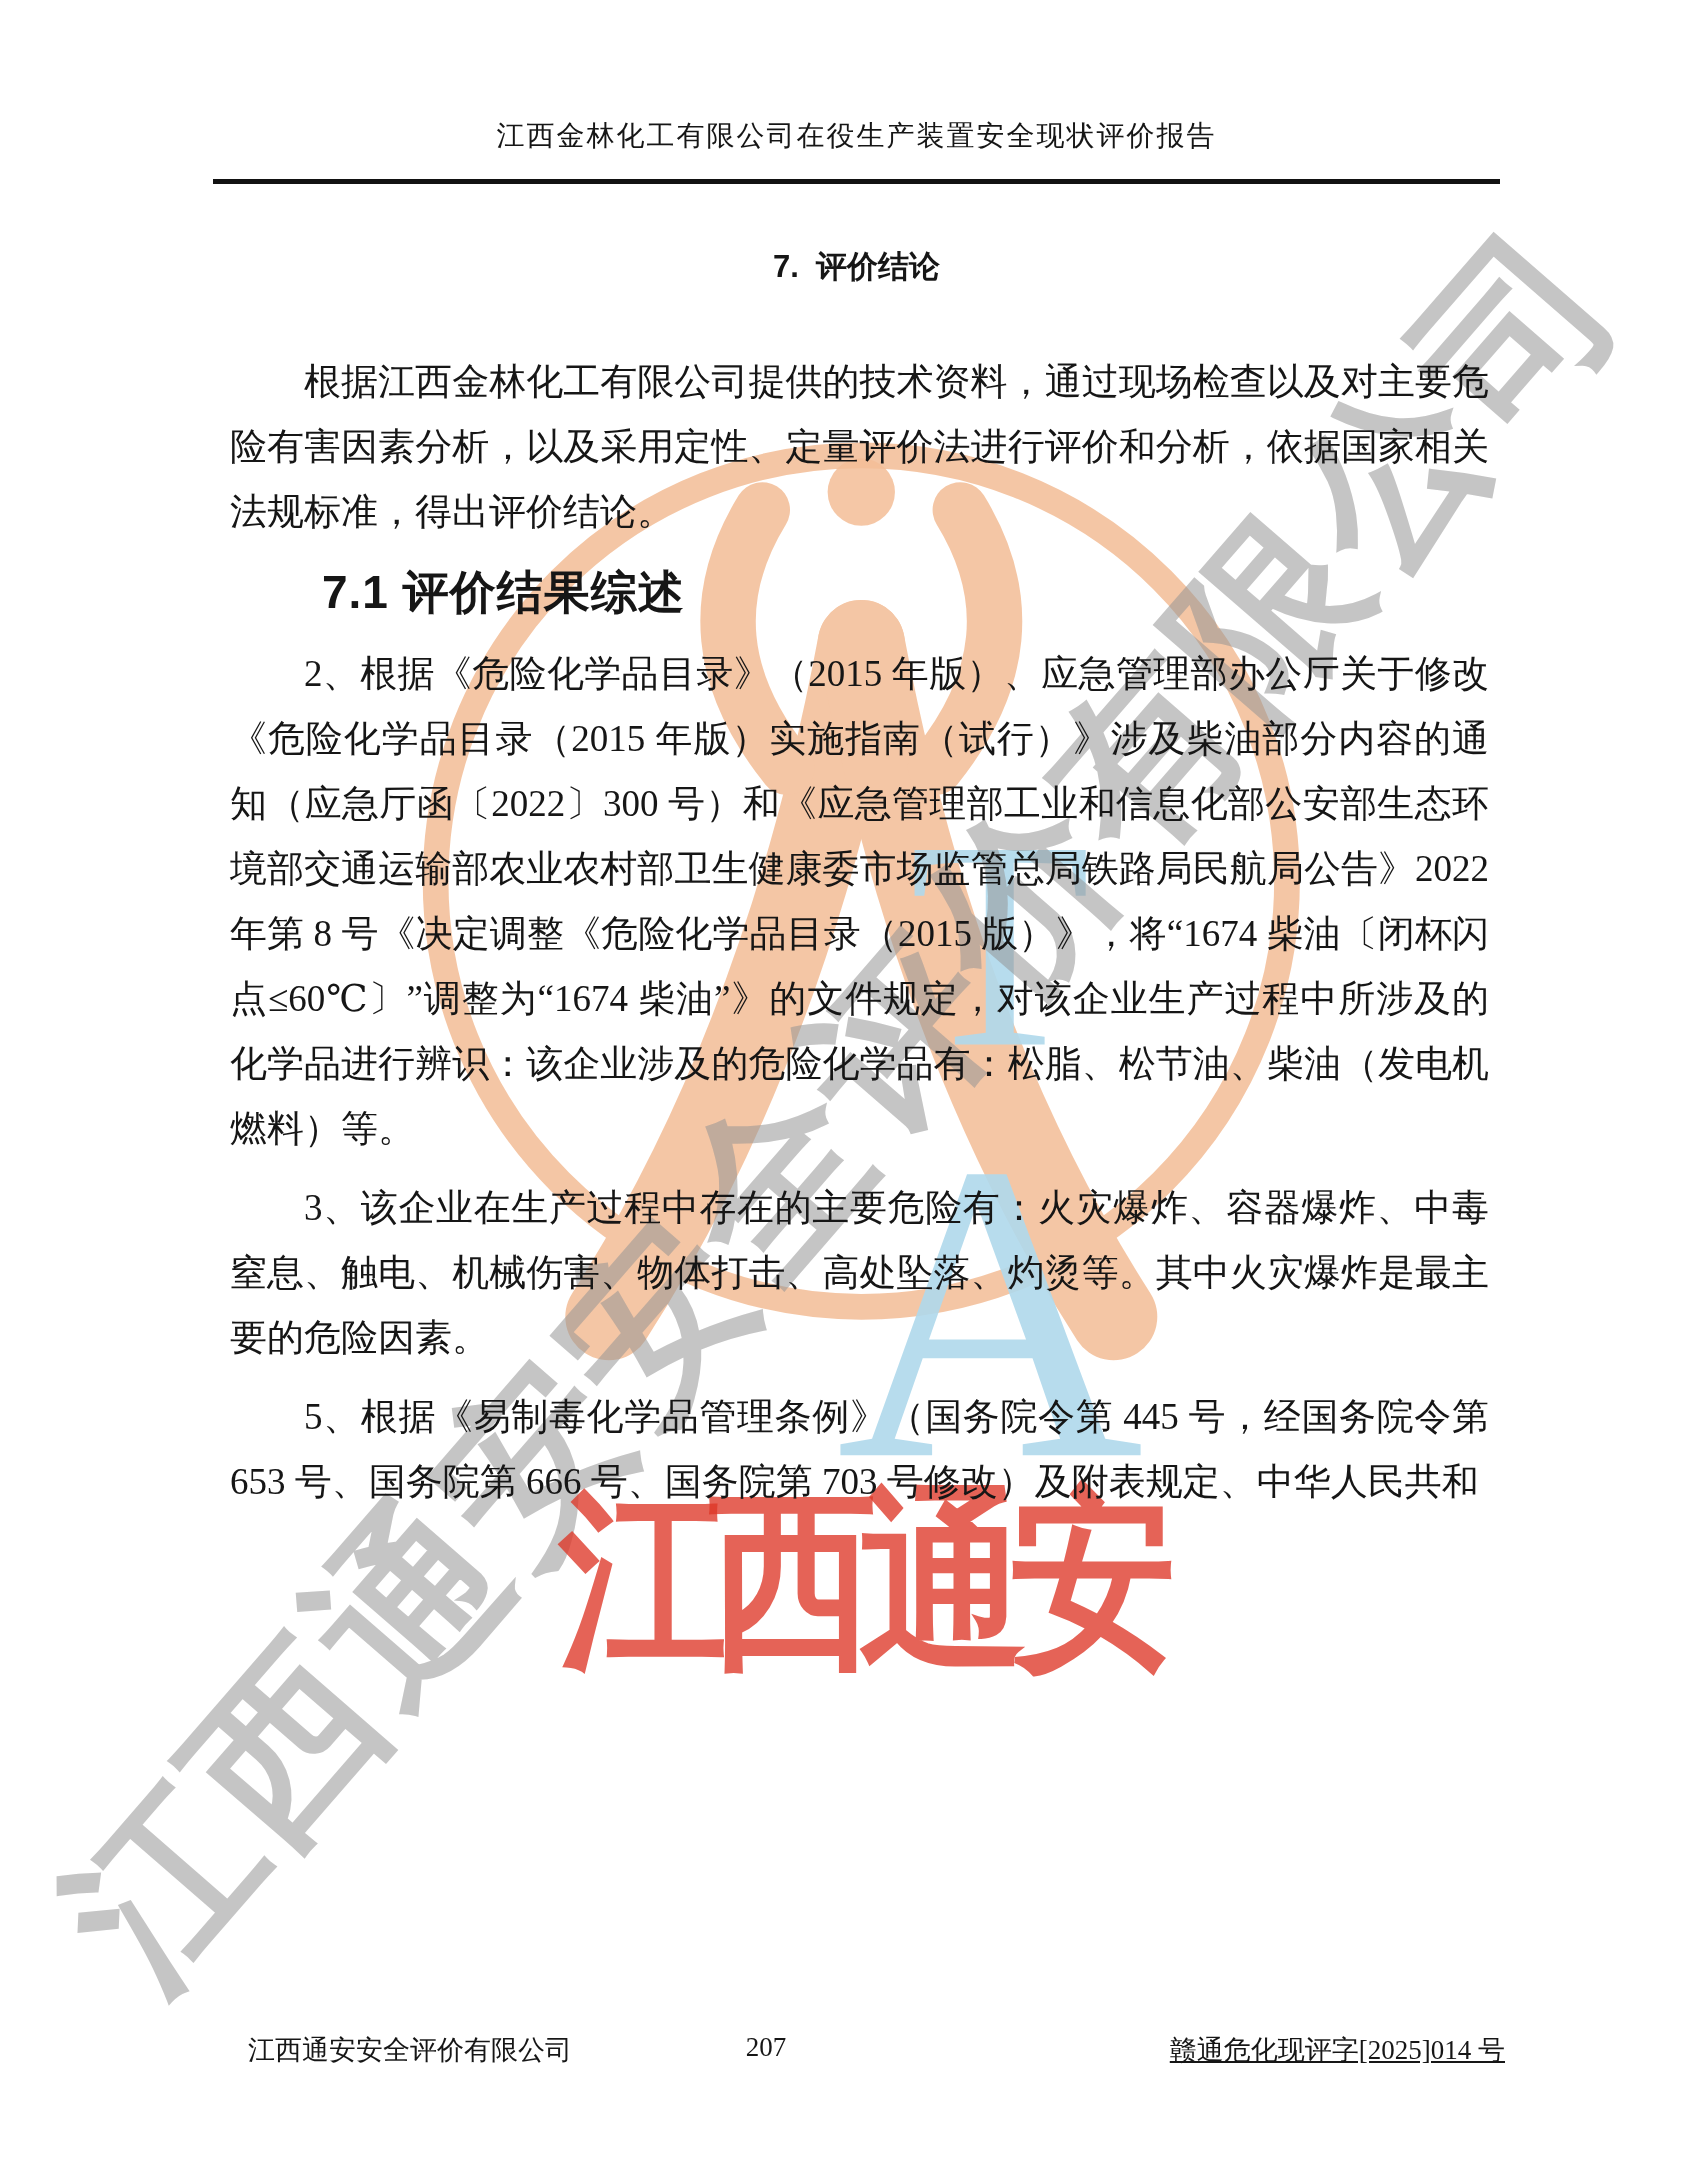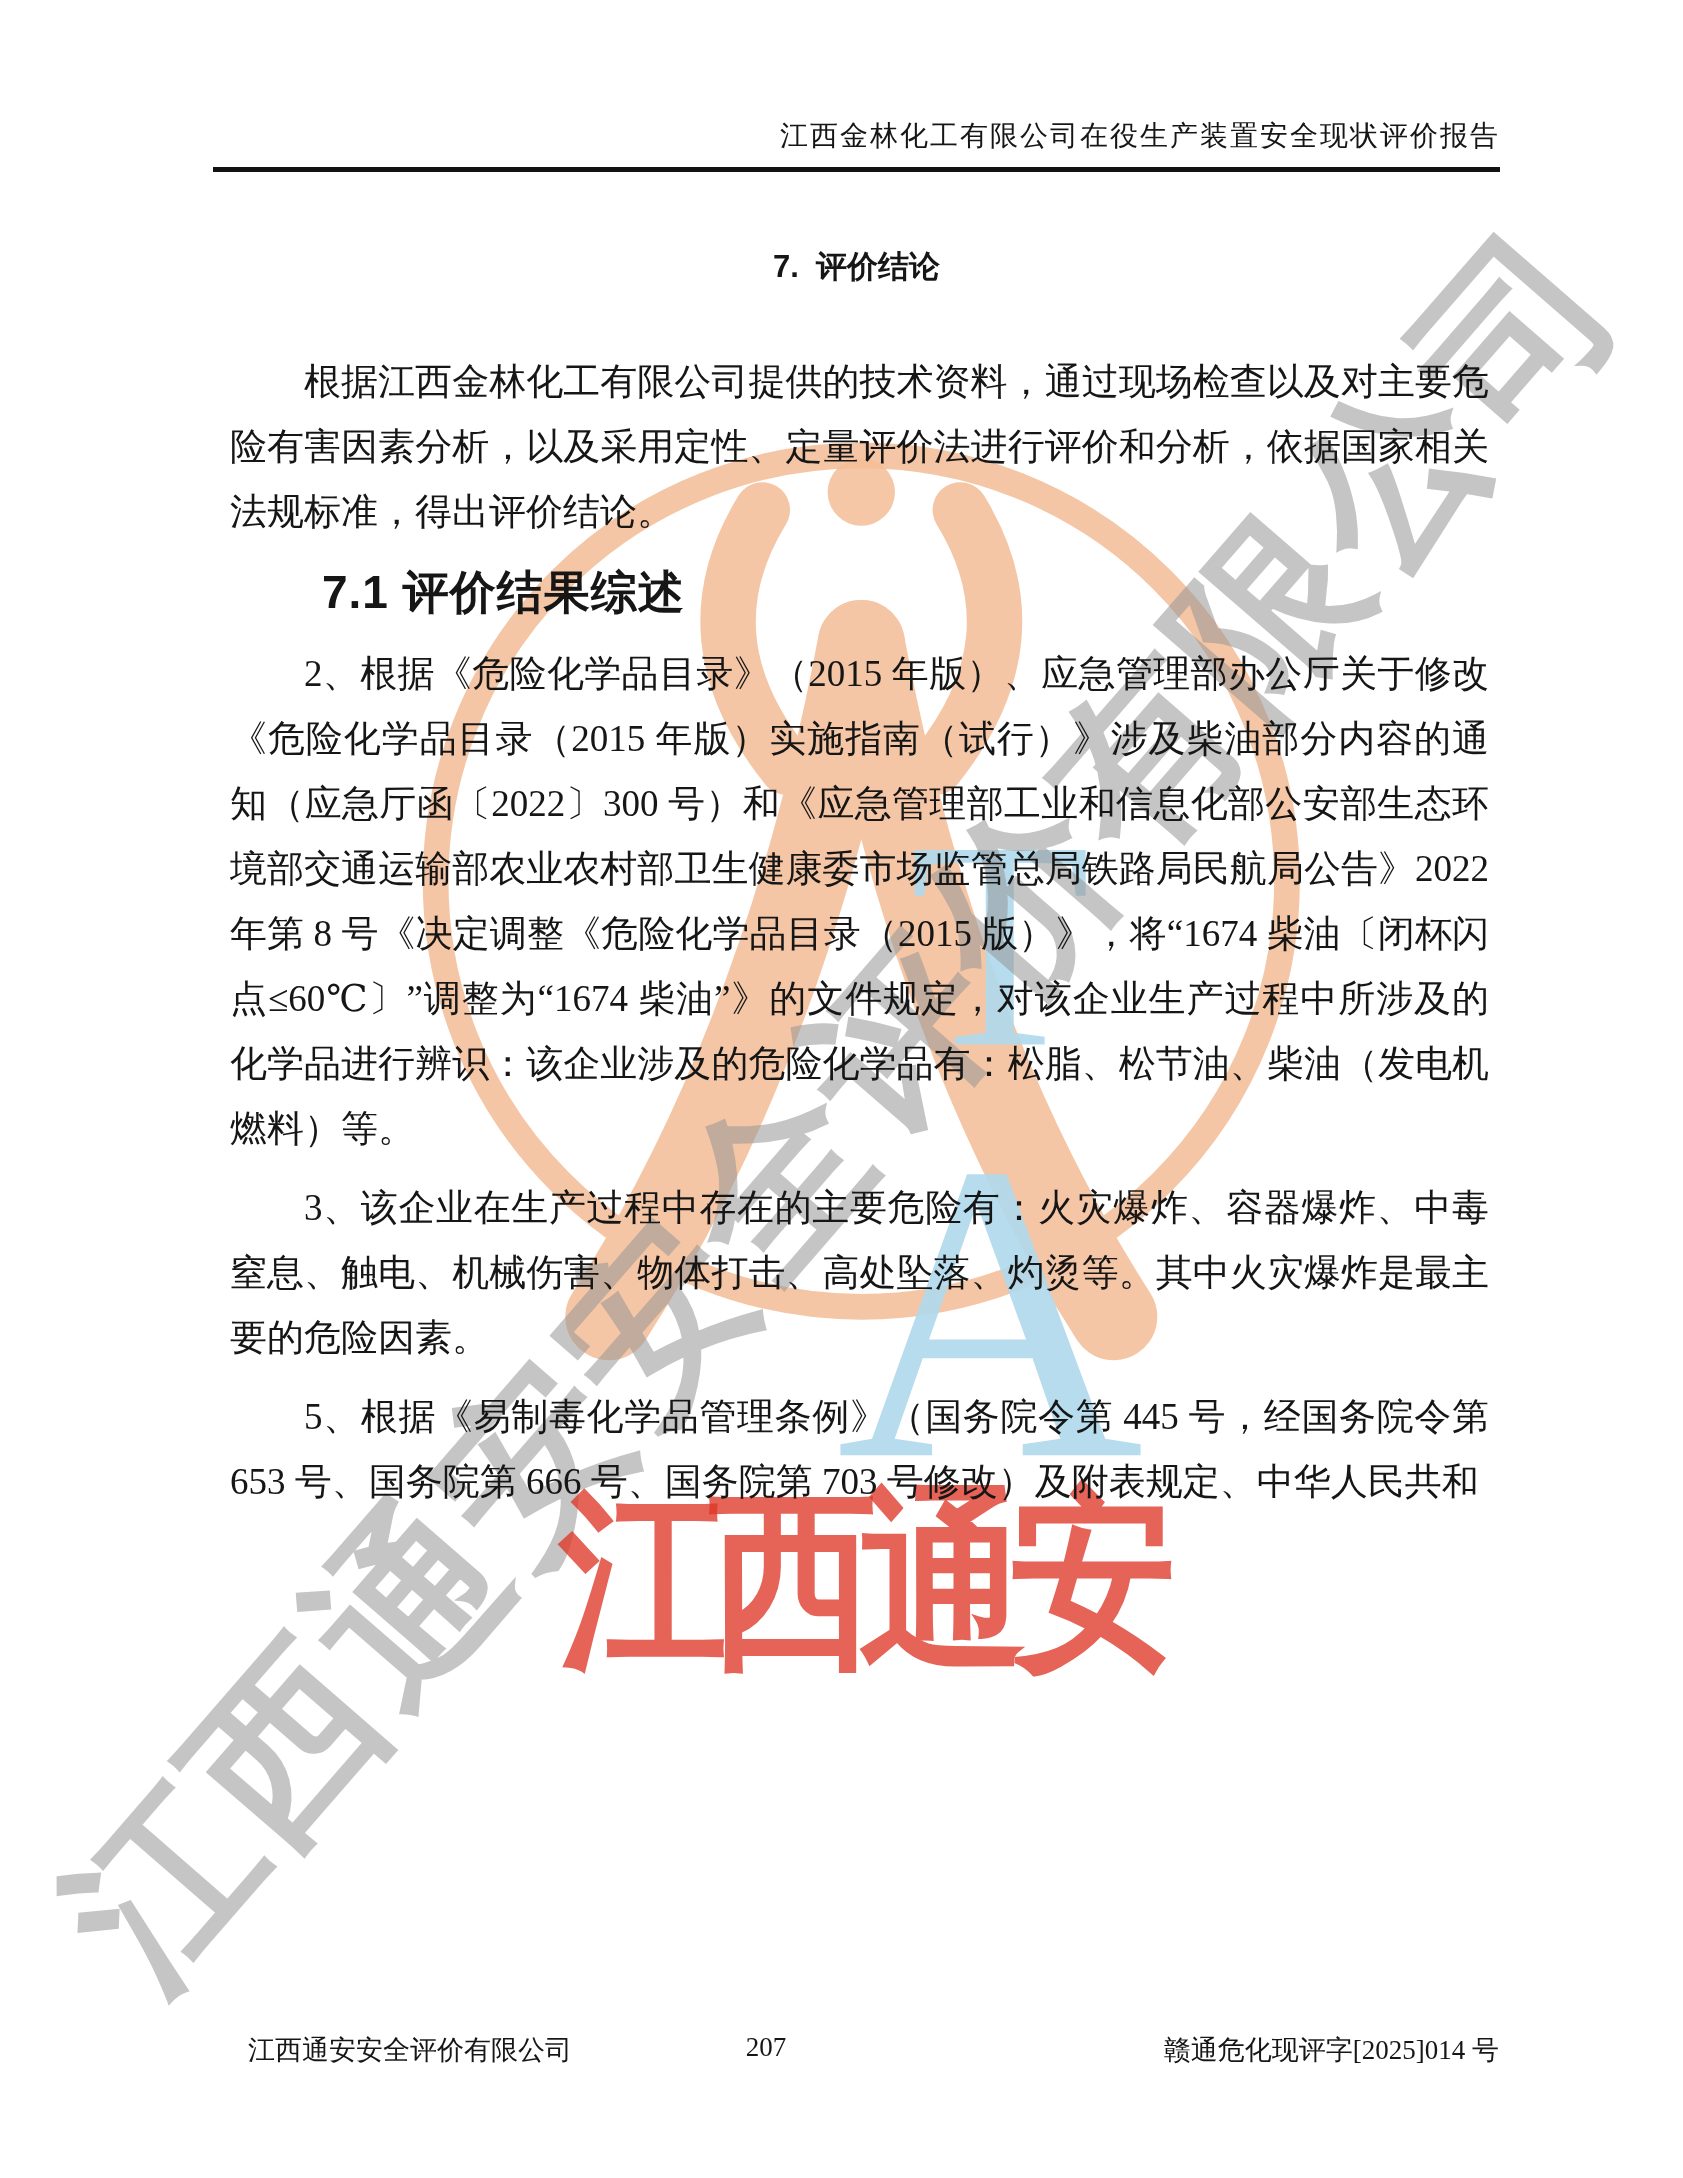--- a/index.html
+++ b/index.html
@@ -21,41 +21,41 @@
     position:absolute;left:559px;top:1485px;
     font-size:168px;font-weight:bold;line-height:1;letter-spacing:-18px;
     transform:scaleY(1.15);transform-origin:top left;
     color:rgba(222,55,40,0.78);white-space:nowrap;
     font-family:"Liberation Serif","DejaVu Serif",serif;
   }
   
   .doc{position:absolute;inset:0;z-index:2;}
   .page-header{
     position:absolute;left:213px;top:117px;width:1287px;
-    text-align:right;font-size:28px;letter-spacing:2px;
-    padding-bottom:12px;border-bottom:5px solid #121212;
+    text-align:center;font-size:28px;letter-spacing:2px;
+    padding-bottom:24px;border-bottom:5px solid #121212;
   }
   .chapter-title{
     position:absolute;left:213px;top:246px;width:1287px;
     text-align:center;font-size:31px;font-weight:bold;white-space:pre-wrap;
     font-family:"Liberation Sans","DejaVu Sans",sans-serif;
   }
   .body-text{
     position:absolute;left:216px;top:335px;width:1287px;
     font-size:37px;line-height:65px;text-align:justify;text-justify:inter-character;
   }
   .body-text p{margin:14px;text-indent:2em;}
   .sec-heading{
     font-size:46px;font-weight:bold;line-height:69px;text-indent:0;margin:0;
     font-family:"Liberation Sans","DejaVu Sans",sans-serif;letter-spacing:1px;
   }
   .page-footer{position:absolute;left:0;top:2032px;width:1683px;font-size:27px;}
   .page-footer .f-left{position:absolute;left:248px;}
   .page-footer .f-center{position:absolute;left:0;width:1532px;text-align:center;}
-  .page-footer .f-right{position:absolute;right:184px;}
+  .page-footer .f-right{position:absolute;right:178px;text-decoration:underline;}
 </style>
 </head>
 <body>
 
 <div class="page">
 
   <div class="wm-layer">
     <svg class="wm-svg" width="1683" height="2178" viewBox="0 0 1700 2200">
       <g stroke="#f3bd96" fill="none" opacity="0.85">
 

